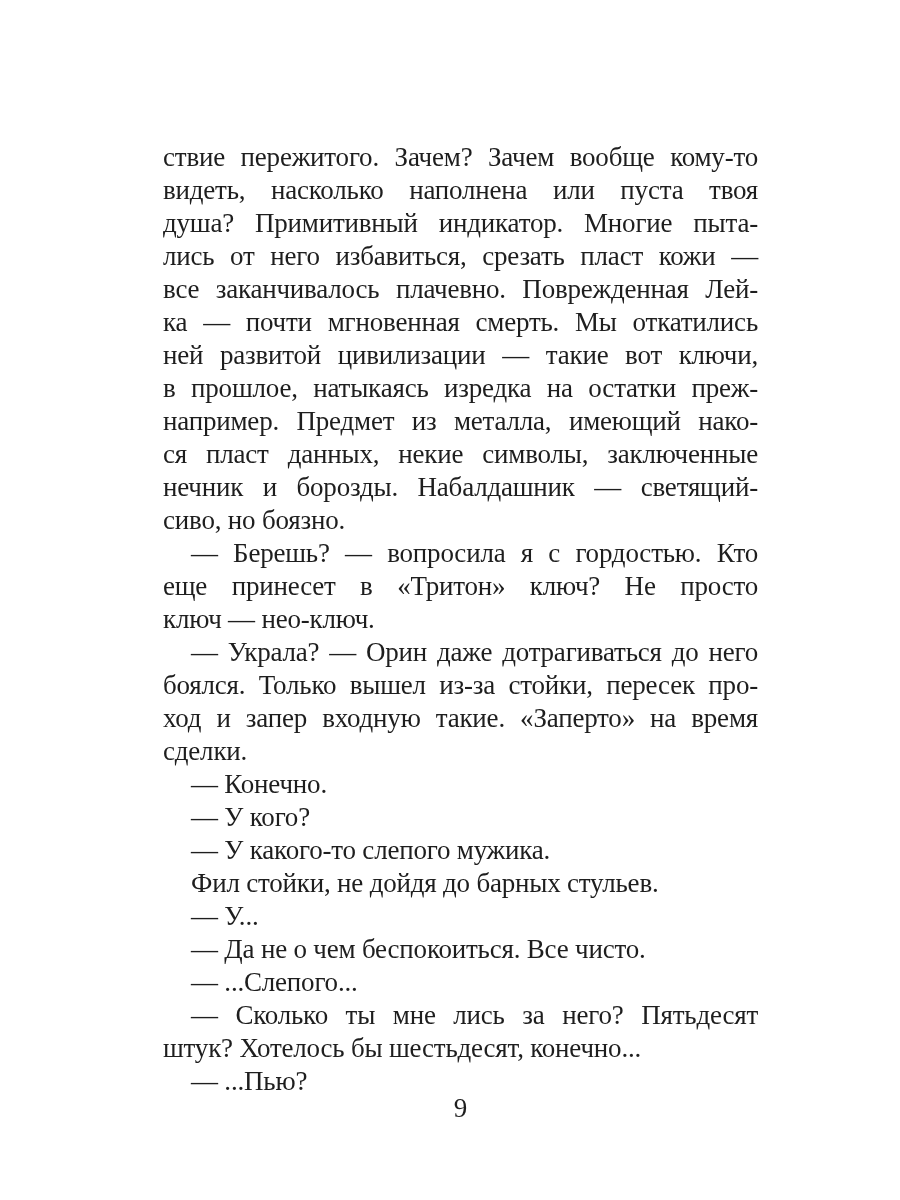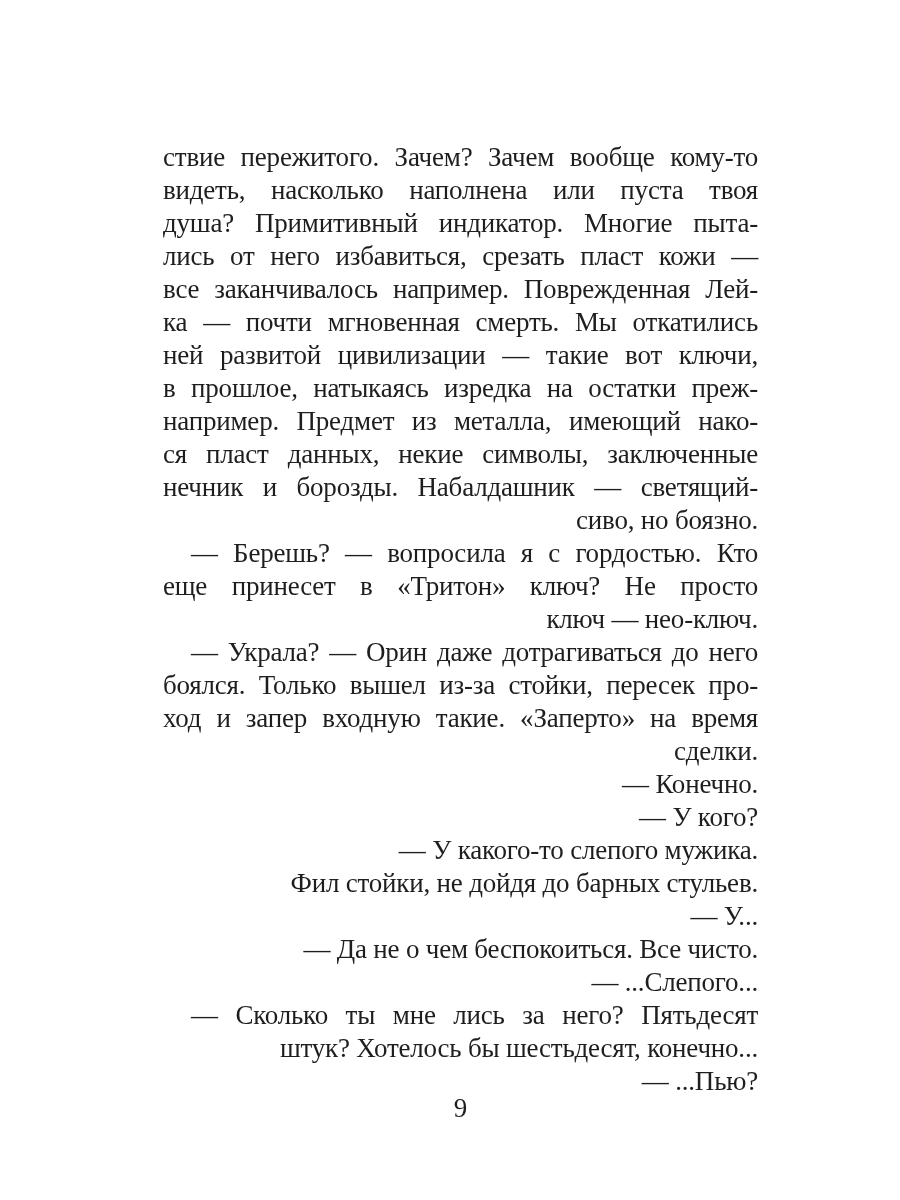--- a/index.html
+++ b/index.html
@@ -20,21 +20,21 @@
     top: 101px;
     width: 595px;
     font-family: "Liberation Serif", serif;
     font-size: 27px;
     line-height: 33px;
     letter-spacing: -0.2px;
     color: #1e1e1e;
     margin-top: 40px;
   }
   .line {
-    text-align: right;
+    text-align: left;
     min-height: 33px;
   }
   .line.just {
     text-align: justify;
     text-align-last: justify;
   }
   .line.indent {
     text-indent: 28px;
   }
   .folio {
@@ -51,21 +51,21 @@
 </style>
 </head>
 <body>
 
 <div class="page" style="background: rgb(255, 255, 255);">
   <main class="text-block" style="color: rgb(30, 30, 30);">
       <div class="line just">ствие пережитого. Зачем? Зачем вообще кому-то</div>
       <div class="line just">видеть, насколько наполнена или пуста твоя</div>
       <div class="line just">душа? Примитивный индикатор. Многие пыта-</div>
       <div class="line just">лись от него избавиться, срезать пласт кожи —</div>
-      <div class="line just">все заканчивалось например. Поврежденная Лей-</div>
+      <div class="line just">все заканчивалось плачевно. Поврежденная Лей-</div>
       <div class="line just">ка — почти мгновенная смерть. Мы откатились</div>
       <div class="line just">ней развитой цивилизации — такие вот ключи,</div>
       <div class="line just">в прошлое, натыкаясь изредка на остатки преж-</div>
       <div class="line just">например. Предмет из металла, имеющий нако-</div>
       <div class="line just">ся пласт данных, некие символы, заключенные</div>
       <div class="line just">нечник и борозды. Набалдашник — светящий-</div>
       <div class="line">сиво, но боязно.</div>
       <div class="line just indent">— Берешь? — вопросила я с гордостью. Кто</div>
       <div class="line just">еще принесет в «Тритон» ключ? Не просто</div>
       <div class="line">ключ — нео-ключ.</div>

